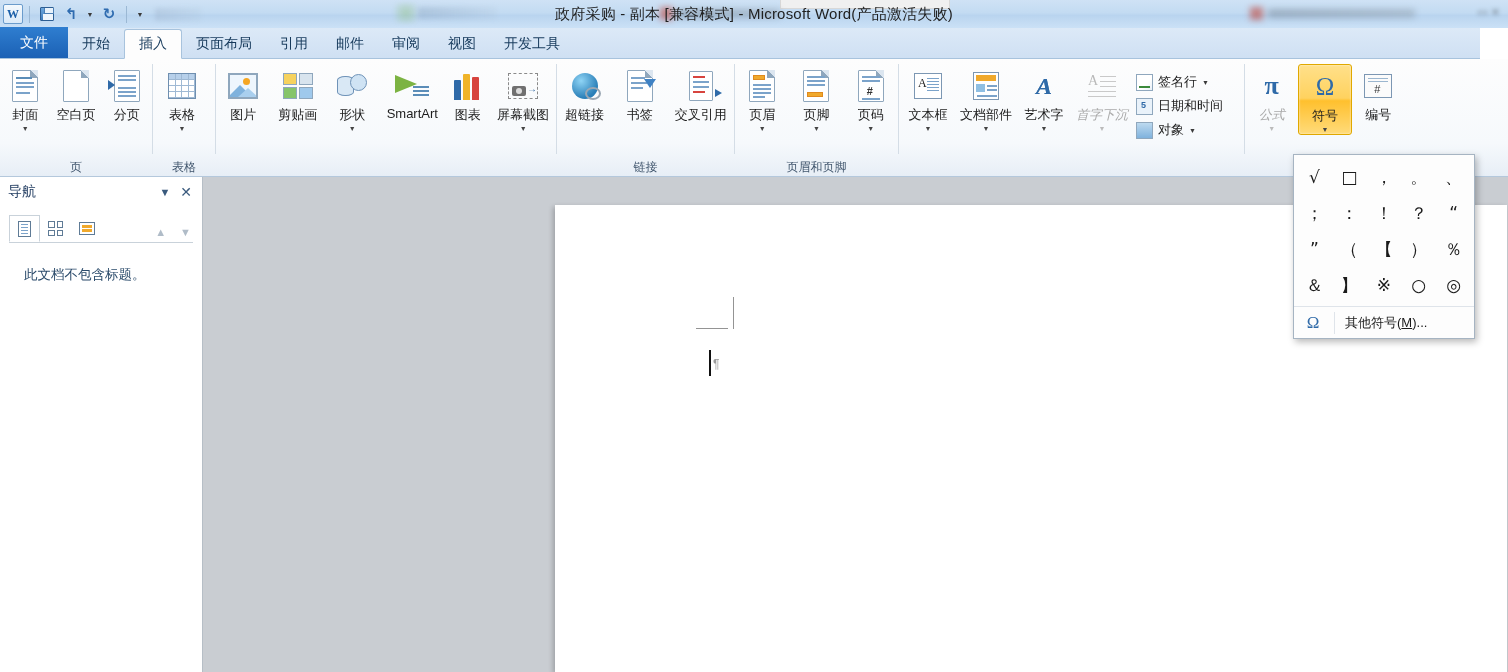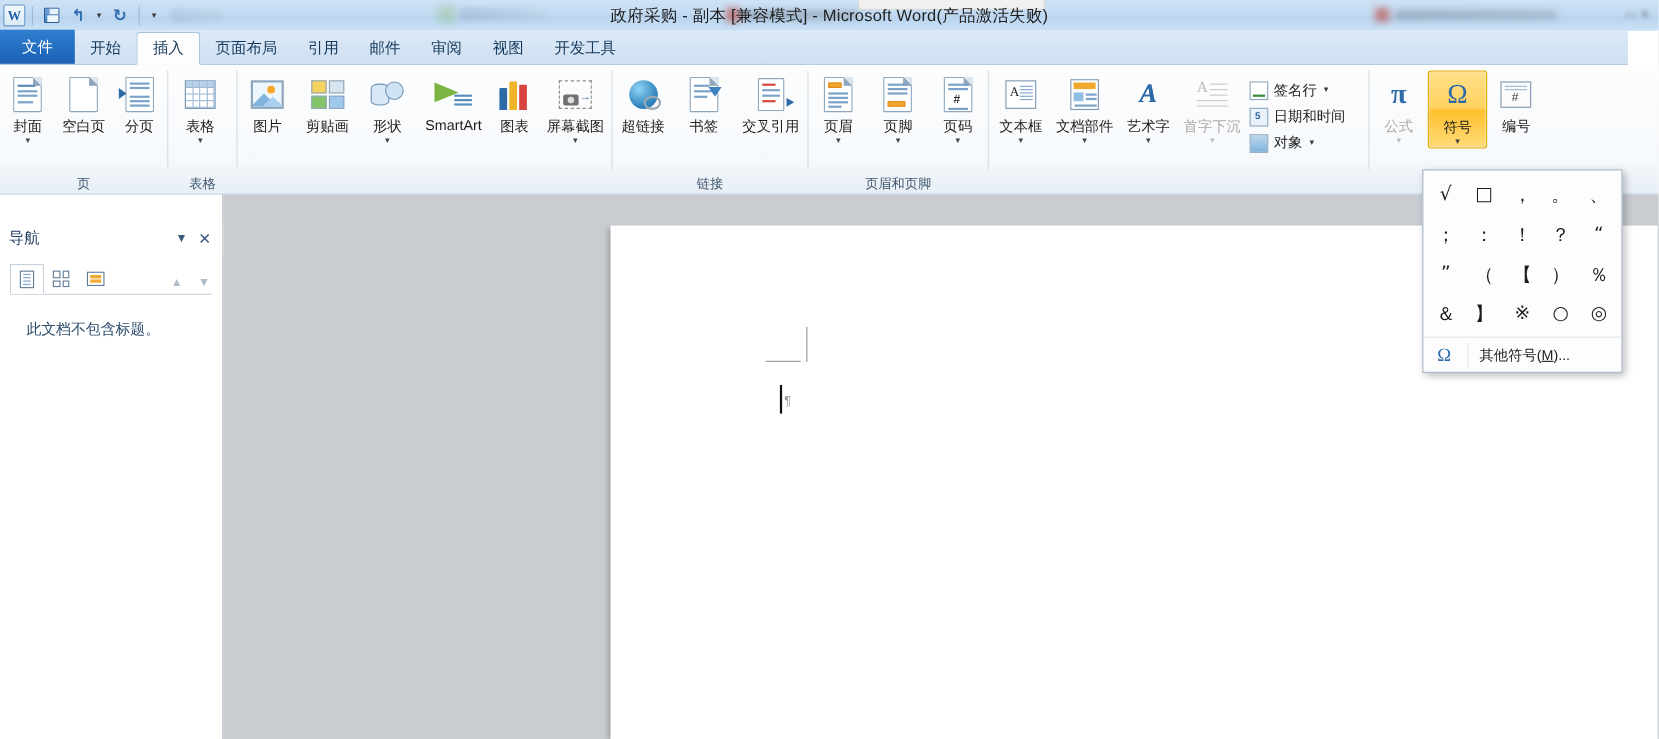--- a/index.html
+++ b/index.html
@@ -119,21 +119,21 @@
     height: 19px; display: flex; align-items: center; justify-content: center;
     font-size: 12px; color: #41566d;
   }
   .bigbtn {
     width: 58px; display: flex; flex-direction: column; align-items: center;
     padding-top: 4px; cursor: default;
   }
   .bigbtn .ico { height: 36px; display:flex; align-items:center; justify-content:center; }
   .bigbtn .lbl { font-size: 13px; color: #1d1d1d; margin-top: 2px; white-space: nowrap; }
   .bigbtn .cv { font-size: 7px; color: #444; line-height: 8px; margin-top: 1px; }
-  .bigbtn.disabled .lbl { color: #a9a9a9; }
+  .bigbtn.disabled .lbl { color: #a9a9a9; font-style: italic; }
   .bigbtn.disabled .cv { color: #bbb; }
   .bigbtn.w70 { width: 70px; }
   .bigbtn.w48 { width: 48px; }
 
   .smallbtn {
     display: flex; align-items: center; gap: 5px; height: 24px; padding: 0 5px;
     font-size: 13px; color: #1d1d1d; cursor: default; white-space: nowrap;
   }
   .col-small { display: flex; flex-direction: column; justify-content: flex-start; padding-top: 6px; }
 
@@ -247,21 +247,20 @@
   .sym-footer .txt u { text-decoration: underline; }
 
   
   .navpane {
     position: absolute; left: 0; top: 177px; width: 203px; height: 495px;
     background: #fff; border-right: 1px solid #b6bec6;
   }
   .nav-header {
     height: 30px; display: flex; align-items: center; padding: 0 6px 0 8px;
     background: #fff;
-    margin-top: 25px;
   }
   .nav-title { font-size: 14px; color: #1f3a5f; flex: 1; }
   .nav-hicon { width: 22px; display:flex;align-items:center;justify-content:center;color:#3a5a7d;font-size:11px;}
   .nav-close { width: 20px; display:flex;align-items:center;justify-content:center;color:#3a5a7d;font-size:14px;}
   .nav-search {
     margin: 2px 9px 0 9px; height: 26px; border: 1px solid #9fb0c1; background: #fff;
     display: flex; align-items: center; padding: 0 4px 0 7px;
   }
   .nav-search input {
     flex: 1; border: none; outline: none; font-size: 13px; color: #5e5e5e;

